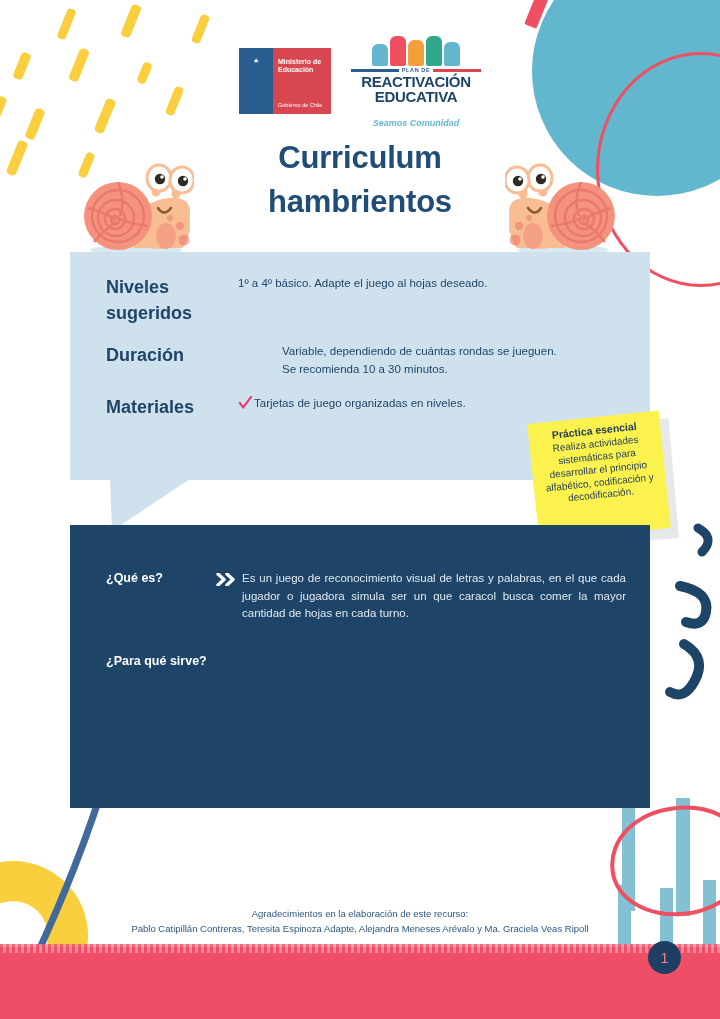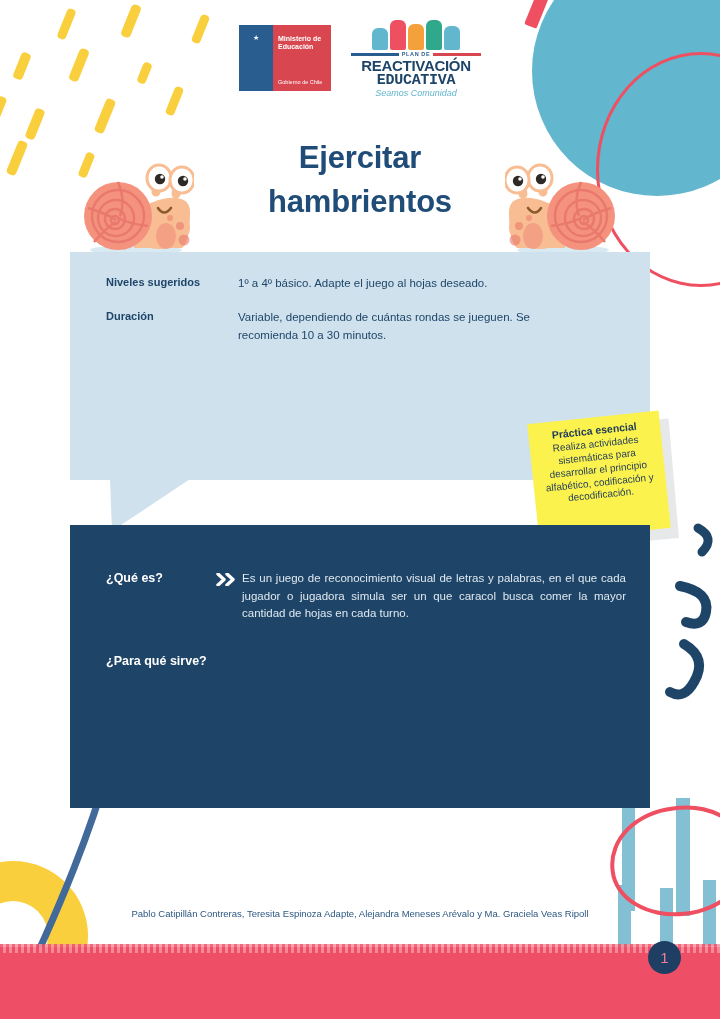--- a/index.html
+++ b/index.html
@@ -123,21 +123,21 @@
     height: 9px;
     background: repeating-linear-gradient(90deg,
       #ef4f66 0px, #ef4f66 3px, #f7939f 3px, #f7939f 6px);
     opacity: .85;
   }
 
   
   .logos {
     position: absolute;
     left: 0;
-    top: 18px;
+    top: 34px;
     width: 720px;
     display: flex;
     justify-content: center;
     align-items: center;
     gap: 20px;
   }
 
   .minelogo {
     display: flex;
     width: 92px;
@@ -186,22 +186,22 @@
   .hands { display: flex; align-items: flex-end; justify-content: center; gap: 2px; height: 32px; }
   .hand { width: 16px; border-radius: 6px 6px 2px 2px; }
   .plan-line {
     display: flex; align-items: center; gap: 3px;
     justify-content: center; margin-top: 2px;
   }
   .plan-rule { height: 3px; flex: 1; background: #2a5d8f; }
   .plan-rule.red { background: #d8474f; }
   .plan-txt { font-size: 5.5px; font-weight: bold; color: #2a5d8f; letter-spacing: .6px; }
   .react-1 { font-size: 15px; font-weight: bold; color: #1e4568; letter-spacing: -.3px; }
-  .react-2 { font-size: 15px; font-weight: bold; color: #1e4568; letter-spacing: -.3px; font-family: Liberation Mono, monospace; }
-  .react-3 { font-size: 9px; color: #62b6cd; font-style: italic; margin-top: 1px; }
+  .react-2 { font-size: 15px; font-weight: bold; color: #1e4568; letter-spacing: -.3px; }
+  .react-3 { font-size: 9px; color: #62b6cd; font-style: italic; margin-top: 15px; font-weight: bold; }
 
   
   .title {
     position: absolute;
     left: 0; top: 136px;
     width: 720px;
     text-align: center;
     color: #204d78;
     font-size: 31px;
     font-weight: bold;
@@ -228,21 +228,21 @@
     width: 80px;
     height: 56px;
   }
 
   .rows { position: absolute; left: 106px; top: 275px; width: 460px; }
   .row { display: flex; margin-bottom: 17px; }
   .row-label {
     width: 132px;
     flex-shrink: 0;
     color: #1e4568;
-    font-size: 11px;
+    font-size: 18px;
     font-weight: bold;
     line-height: 1.42;
   }
   .row-value {
     flex: 1;
     color: #1e4568;
     font-size: 11.5px;
     line-height: 1.52;
     position: relative;
   }
@@ -430,21 +430,21 @@
         <div class="plan-txt">PLAN DE</div>
         <div class="plan-rule red"></div>
       </div>
       <div class="react-1">REACTIVACIÓN</div>
       <div class="react-2">EDUCATIVA</div>
       <div class="react-3">Seamos Comunidad</div>
     </div>
   </div>
 
   <div class="title">
-    <div>Ejercitar</div>
+    <div>Curriculum</div>
     <div>hambrientos</div>
   </div>
 
   <svg class="snail" style="left:74px; top:156px;" viewBox="0 0 120 100">
     <ellipse cx="62" cy="94" rx="46" ry="5" fill="#d9e9f2"></ellipse>
 
     <path d="M60 92 q-4 -46 34 -50 q22 -2 22 14 q0 30 -8 36 z" fill="#f9bd93"></path>
     <ellipse cx="86" cy="72" rx="30" ry="21" fill="#f9bd93"></ellipse>
 
     <path d="M82 36 q0 -14 4 -20" stroke="#f9bd93" stroke-width="9" fill="none" stroke-linecap="round"></path>
@@ -514,25 +514,33 @@
   </svg>
 
   <div class="rows">
 
     <div class="row">
       <div class="row-label">Niveles sugeridos</div>
       <div class="row-value">1º a 4º básico. Adapte el juego al hojas deseado.</div>
     </div>
 
 
-    <div class="row" style="margin-top:11px;">
+    <div class="row" style="margin-top:11px;gap:44px;">
       <div class="row-label">Duración</div>
       <div class="row-value">Variable, dependiendo de cuántas rondas se jueguen. Se recomienda 10 a 30 minutos.</div>
     </div>
 
+    <div class="row" style="margin-top:13px;">
+      <div class="row-label">Materiales</div>
+      <div class="row-value">
+        <svg class="check" viewBox="0 0 16 16">
+          <path d="M2 8 L6 13 L15 1" stroke="#e5396e" stroke-width="2.4" fill="none" stroke-linecap="round"></path>
+        </svg><span>Tarjetas de juego organizadas en niveles.</span>
+      </div>
+    </div>
   </div>
 
   <div class="sticky-shadow"></div>
   <div class="sticky">
     <div class="sticky-title">Práctica esencial</div>
     <div class="sticky-body">Realiza actividades sistemáticas para desarrollar el principio alfabético, codificación y decodificación.</div>
   </div>
 
   <div class="panel-navy"></div>
 
@@ -555,18 +563,19 @@
 
     <div class="qrow" style="margin-top:20px;">
       <div class="qrow-label">¿Para qué sirve?</div>
       <div class="qitems">
       </div>
     </div>
   </div>
 
 
   <div class="foot-thanks">
+    <div>Agradecimientos en la elaboración de este recurso:</div>
     <div>Pablo Catipillán Contreras, Teresita Espinoza Adapte, Alejandra Meneses Arévalo y Ma. Graciela Veas Ripoll</div>
   </div>
 
   <div class="page-num">1</div>
 
 </div>
 
 </body></html>

